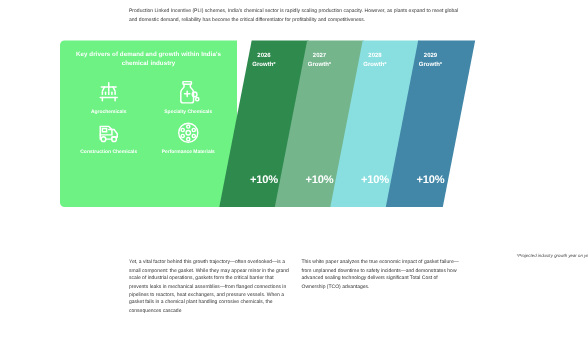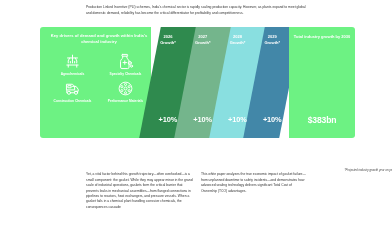--- a/index.html
+++ b/index.html
@@ -323,27 +323,20 @@
         <div class="skew-bg" style="background:#4287a8"></div>
         <div class="content">
           <div class="label">
             <span>2029</span><br>
             <span>Growth*</span>
           </div>
           <div class="pct">+10%</div>
         </div>
       </div>
 
-      <div class="panel total">
-        <div class="skew-bg" style="background:#6df283; transform:none; border-radius:0 3px 3px 0;"></div>
-        <div class="content">
-          <div class="label">Total industry growth by 2030</div>
-          <div class="amount">$383bn</div>
-        </div>
-      </div>
 
     </div>
 
     <div class="footnote">*Projected industry growth year on year</div>
   </div>
 
   <div class="cols">
     <p class="col">Yet, a vital factor behind this growth trajectory—often overlooked—is a small component: the gasket. While they may appear minor in the grand scale of industrial operations, gaskets form the critical barrier that prevents leaks in mechanical assemblies—from flanged connections in pipelines to reactors, heat exchangers, and pressure vessels. When a gasket fails in a chemical plant handling corrosive chemicals, the consequences cascade</p>
     <p class="col">This white paper analyzes the true economic impact of gasket failure—from unplanned downtime to safety incidents—and demonstrates how advanced sealing technology delivers significant Total Cost of Ownership (TCO) advantages.</p>
   </div>

